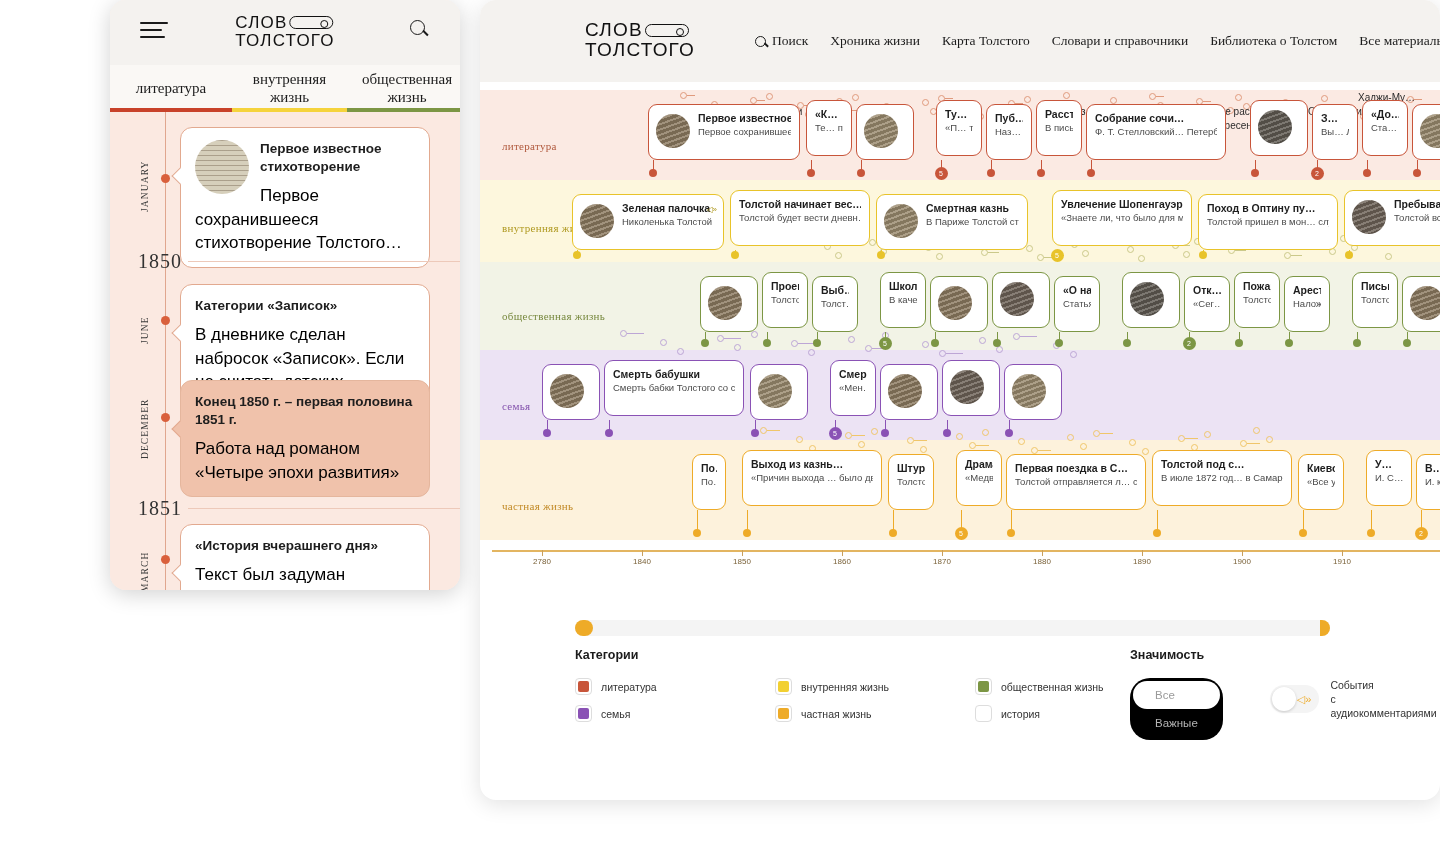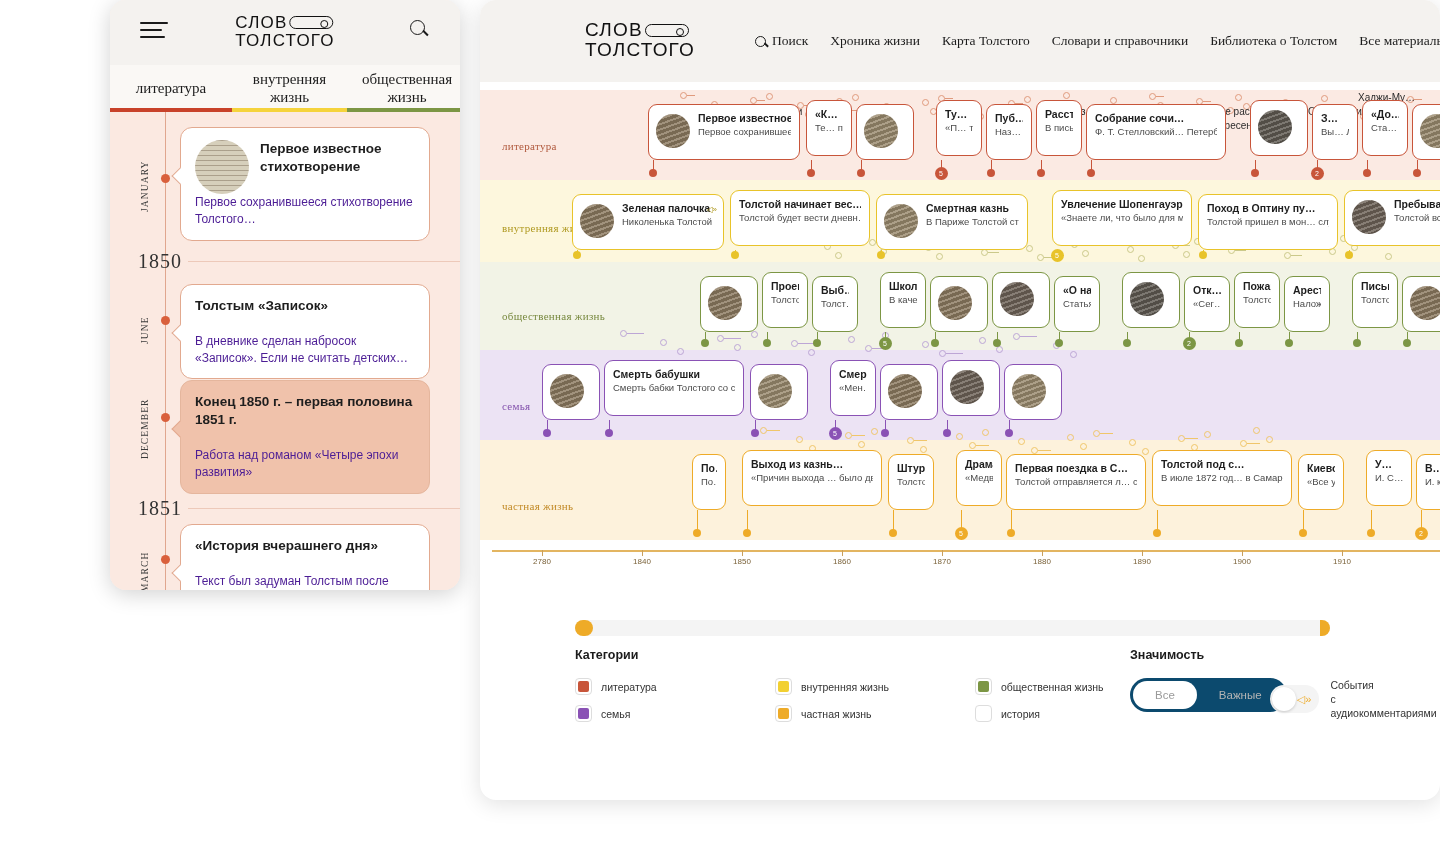--- a/index.html
+++ b/index.html
@@ -51,21 +51,21 @@
     letter-spacing:1px;}
   .m-year .ln { flex:1; height:1px; background:#edc9b9; margin-left:6px;}
   .m-month { position:absolute; left:30px; width:18px; font-family:"Liberation Serif",serif;
     font-size:9.5px; letter-spacing:1.1px; color:#3a3a3a;
     writing-mode:vertical-rl; transform:rotate(180deg); text-align:center;}
   .m-dot { position:absolute; left:51px; width:9px; height:9px; border-radius:50%; background:#d9603c;}
   .m-card { position:absolute; left:70px; width:250px; background:#fff; border:1px solid #e2a98f;
     border-radius:12px; padding:12px 14px; cursor:pointer;}
   .m-card.filled { background:#f0c2ab; border-color:#e5b69d; }
   .m-card .ttl { font-size:13.5px; font-weight:bold; color:#1e1e1e; line-height:1.35; }
-  .m-card .txt { font-size:12px; color:#4c1d95; line-height:1.38; margin-top:18px;}
+  .m-card .txt { font-size:17px; color:#000000; line-height:1.38; margin-top:8px;}
   .m-card .beak { position:absolute; left:-7px; top:42px; width:12px; height:12px;
     background:inherit; border-left:1px solid #e2a98f; border-bottom:1px solid #e2a98f;
     transform:rotate(45deg);}
   .m-thumb { float:left; width:54px; height:54px; border-radius:50%; margin-right:11px;
     background:#d6cfbb; overflow:hidden; position:relative;}
   .m-thumb:after{content:""; position:absolute; inset:0;
     background:repeating-linear-gradient(180deg,rgba(90,70,50,.35) 0 1px,transparent 1px 5px);}
 
   
   .desktop { position:absolute; left:480px; top:0px; width:960px; height:800px;
@@ -131,21 +131,21 @@
   .cat .sw i { position:absolute; inset:2px; border-radius:2px; display:block;}
   .cat .lb { font-size:10.5px; color:#333;}
   .findbtn { margin-top:12px; display:inline-flex; align-items:center; gap:9px; background:#eeab28;
     color:#fff; border:none; border-radius:22px; padding:11px 24px; font-size:13px;
     font-family:"Liberation Sans",sans-serif; cursor:pointer;}
   .mag-w { width:12px; height:12px; border:1.8px solid #fff; border-radius:50%; position:relative;
     display:inline-block;}
   .mag-w:after{content:""; position:absolute; width:5px; height:1.8px; background:#fff;
      transform:rotate(45deg); right:-4px; bottom:0;}
   .signif { position:absolute; left:555px; top:0; }
-  .seg { margin-top:16px; display:inline-flex; background:#0c4a6e; border-radius:20px; padding:3px;}
+  .seg { margin-top:16px; display:inline-flex; background:#000000; border-radius:20px; padding:3px;flex-direction:column;}
   .seg div { padding:8px 22px; font-size:11.5px; color:#b5b5b5; border-radius:18px; cursor:pointer;}
   .seg div.on { background:#fff; color:#9a9a9a; }
   .audio { position:absolute; left:140px; top:16px; display:flex; align-items:center; gap:11px;}
   .tgl { width:52px; height:28px; border-radius:14px; background:#f4f4f4; position:relative; cursor:pointer;}
   .tgl .knb { position:absolute; left:2px; top:2px; width:24px; height:24px; border-radius:50%;
     background:#fff; box-shadow:0 1px 3px rgba(0,0,0,.18);}
   .tgl .snd { position:absolute; right:8px; top:8px; font-size:11px; color:#eeab28;}
   .audio-lbl { font-size:10.5px; color:#333; line-height:1.35;}
 </style>
 </head>
@@ -196,21 +196,21 @@
 
       <div class="m-year" style="top:138px;">
         <div class="yr">1850</div>
         <div class="ln"></div>
       </div>
 
       <div class="m-month" style="top:190px;height:56px;">JUNE</div>
       <div class="m-dot" style="top:204px;"></div>
       <div class="m-card" style="top:172px;">
         <div class="beak"></div>
-        <div class="ttl">Толстым «Записок»</div>
+        <div class="ttl">Категории «Записок»</div>
         <div class="txt">В дневнике сделан набросок «Записок». Если не считать детских…</div>
       </div>
 
       <div class="m-month" style="top:278px;height:78px;">DECEMBER</div>
       <div class="m-dot" style="top:301px;"></div>
       <div class="m-card filled" style="top:268px;">
         <div class="beak" style="background:#f0c2ab;"></div>
         <div class="ttl">Конец 1850 г. – первая половина 1851 г.</div>
         <div class="txt">Работа над романом «Четыре эпохи развития»</div>
       </div>

